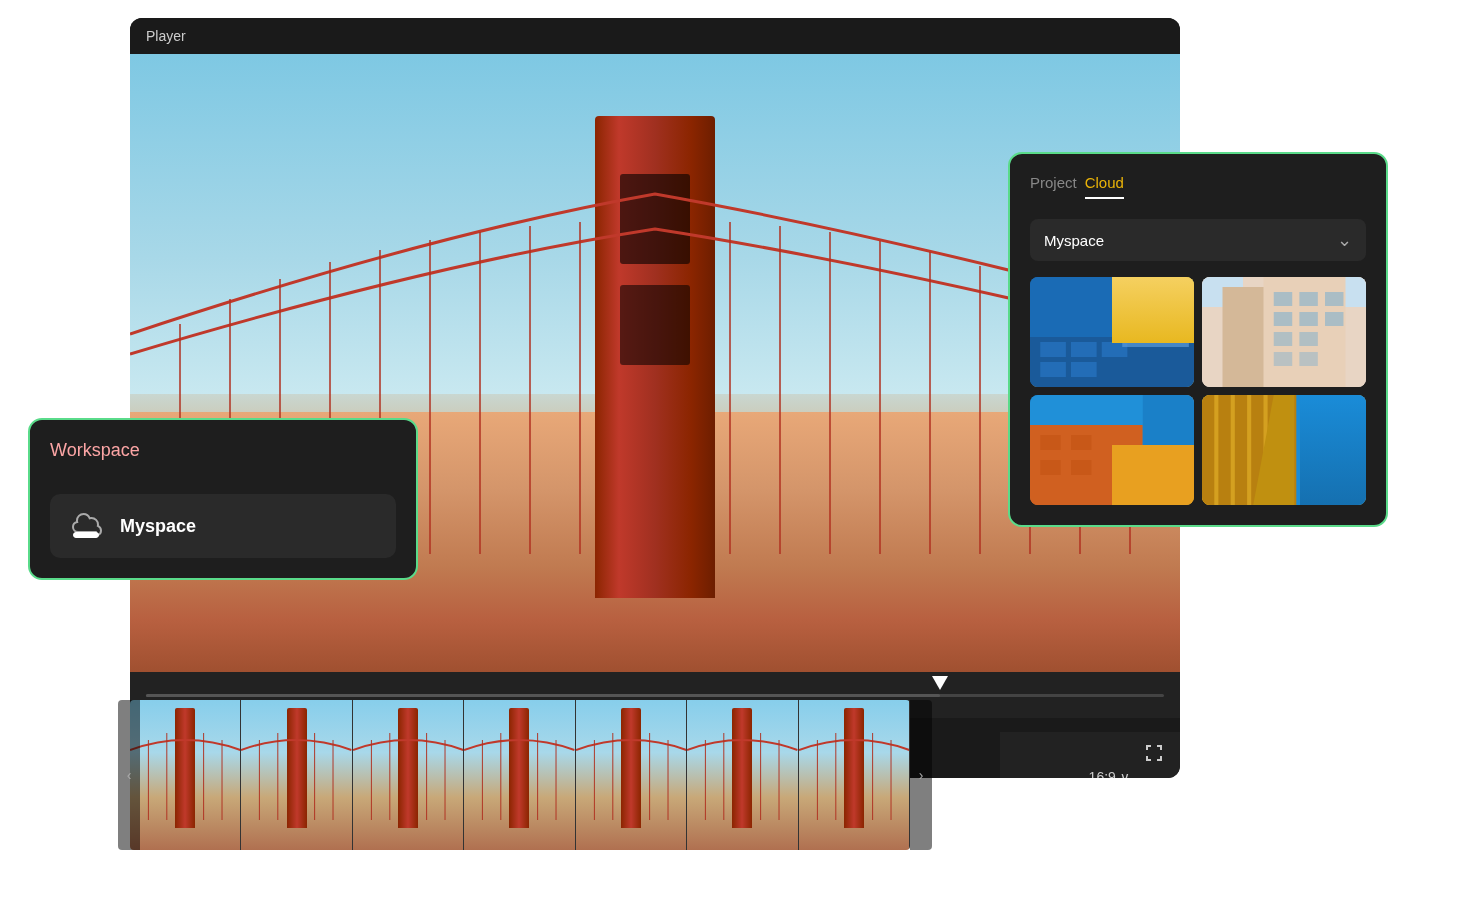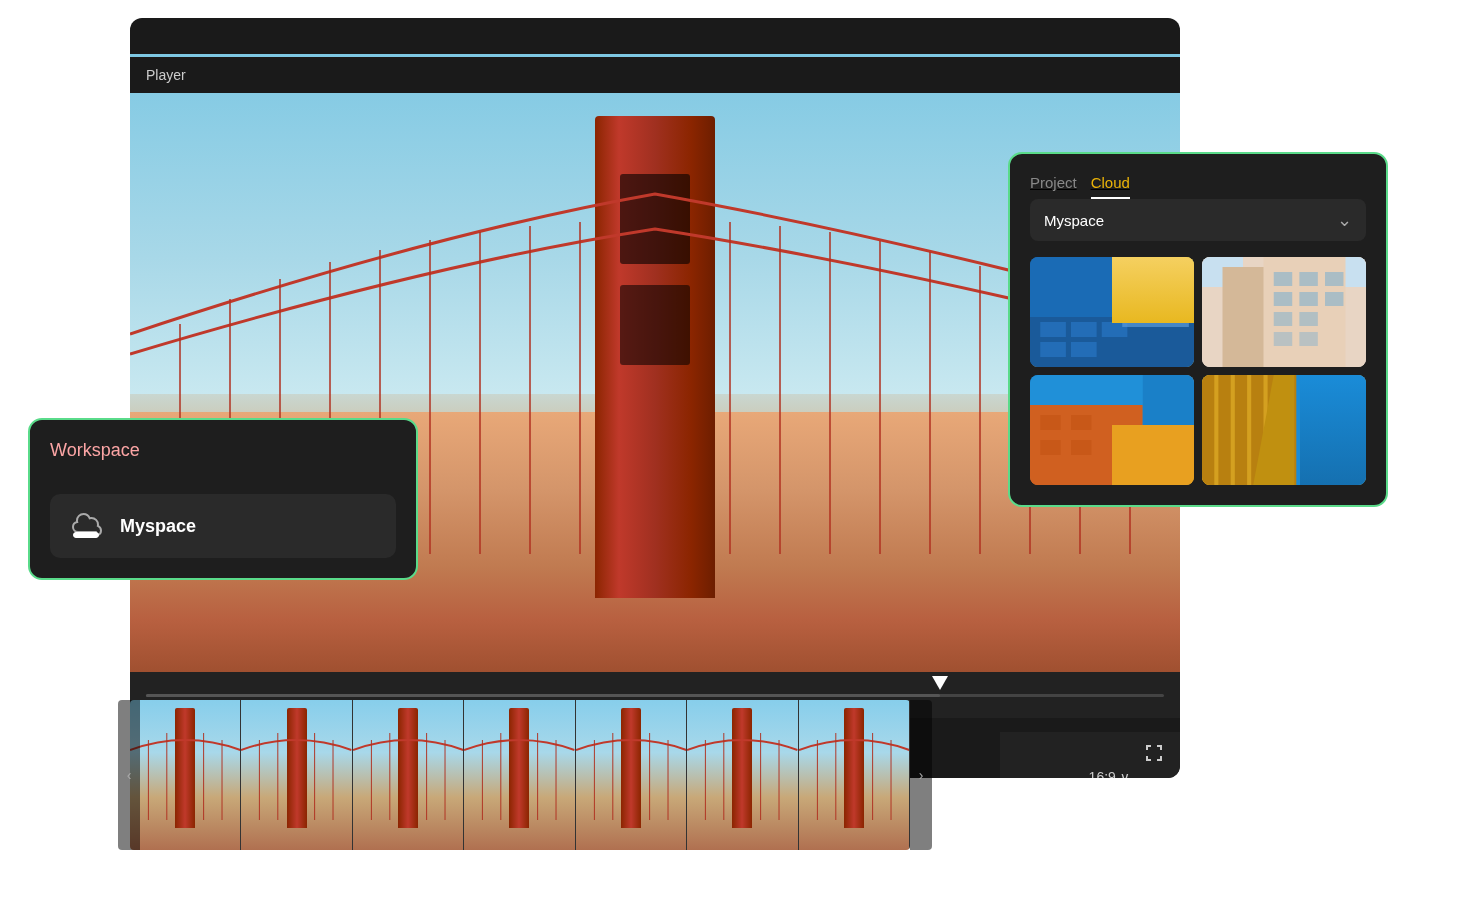--- a/index.html
+++ b/index.html
@@ -28,21 +28,20 @@
       position: absolute;
       top: 0;
       left: 0;
       right: 0;
       height: 36px;
       background: #1a1a1a;
       display: flex;
       align-items: center;
       padding: 0 16px;
       z-index: 10;
-      margin-top: 39px;
     }
 
     .player-title-text {
       color: #cccccc;
       font-size: 14px;
       font-weight: 400;
     }
 
     
     .player-image-area {
@@ -294,22 +293,22 @@
       width: 380px;
       background: #1e1e1e;
       border-radius: 14px;
       border: 2px solid #5adb8a;
       padding: 20px;
       z-index: 20;
     }
 
     .panel-tabs {
       display: flex;
-      gap: 14px;
-      text-decoration: underline;
+      gap: 8px;
+      margin-bottom: 20px;
     }
 
     .panel-tab {
       color: #888888;
       font-size: 15px;
       cursor: pointer;
       padding-bottom: 6px;
       border-bottom: 2px solid transparent;
     }
 

